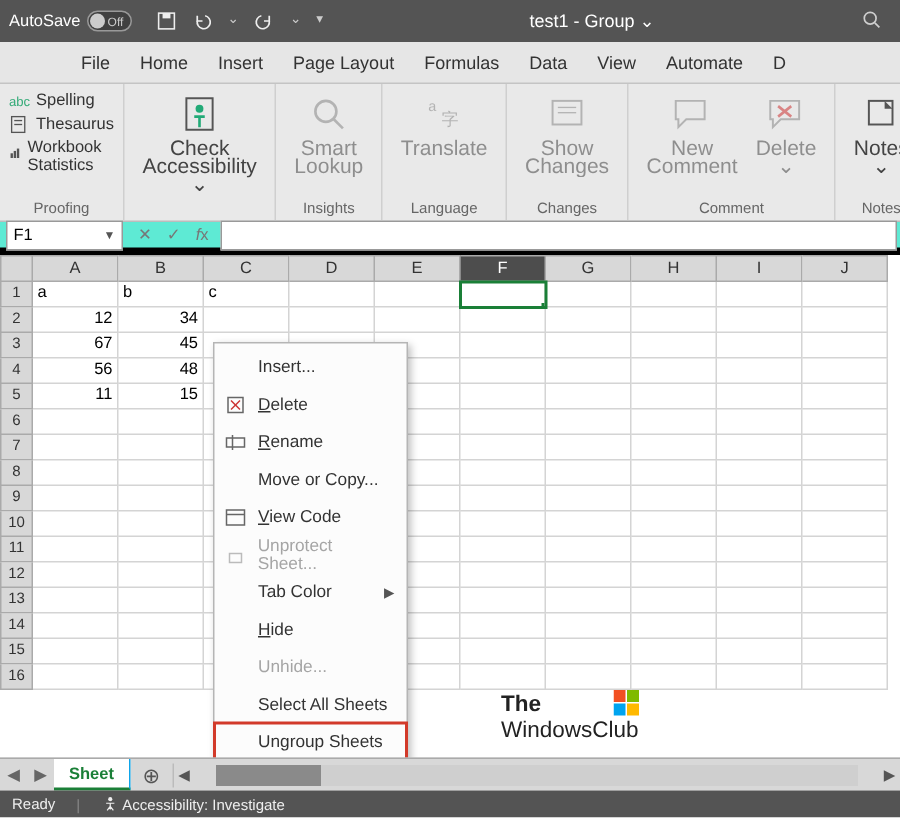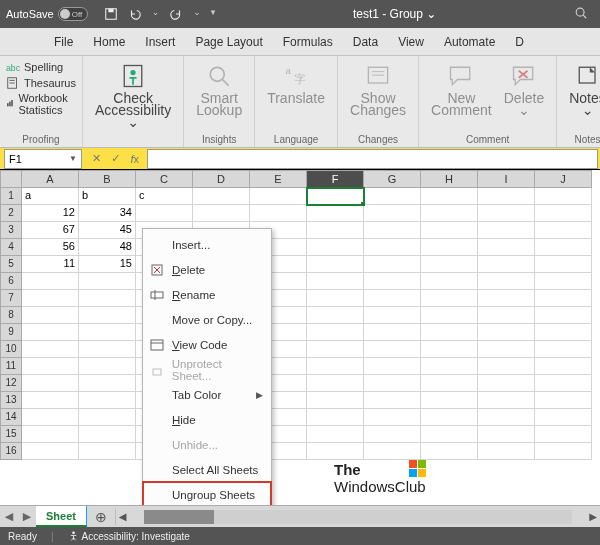--- a/index.html
+++ b/index.html
@@ -27,21 +27,21 @@
 .group-label { text-align:center; font-size:10px; color:#666; padding-top:2px; }
 .proofing-items { display:flex; flex-direction:column; gap:2px; }
 .proofing-items div { display:flex; align-items:center; gap:4px; }
 .smallico { width:14px; height:14px; display:inline-block; }
 .bigbtn { display:flex; flex-direction:column; align-items:center; gap:2px; padding:2px 6px; color:#444; }
 .bigbtn.dim { opacity:.55; }
 .bigico { width:28px; height:28px; }
 .bigbtn .lbl { font-size:14px; line-height:12px; text-align:center; }
 
 
-.fxrow { height:22px; background:#fde047; display:flex; align-items:center; border-bottom:1px solid #000000; font-size:11px; }
+.fxrow { height:22px; background:#5eead4; display:flex; align-items:center; border-bottom:5px solid #000000; font-size:11px; }
 .namebox { width:78px; height:20px; background:#fff; border:1px solid #999; margin:0 2px 0 4px; display:flex; align-items:center; padding:0 4px; justify-content:space-between; }
 .namebox .dd { font-size:8px; color:#555; }
 .fxctrls { display:flex; align-items:center; gap:10px; padding:0 8px; color:#777; }
 .fxinput { flex:1; height:20px; background:#fff; border:1px solid #999; margin-right:2px; }
 
 
 .gridwrap { position:relative; }
 .colhdr { display:flex; height:18px; }
 .colhdr .corner { width:22px; background:#d8d8d8; border:1px solid #aaa; }
 .colhdr .ch { width:57px; background:#d8d8d8; border:1px solid #aaa; border-left:none; text-align:center; font-size:11px; color:#333; line-height:16px; }

